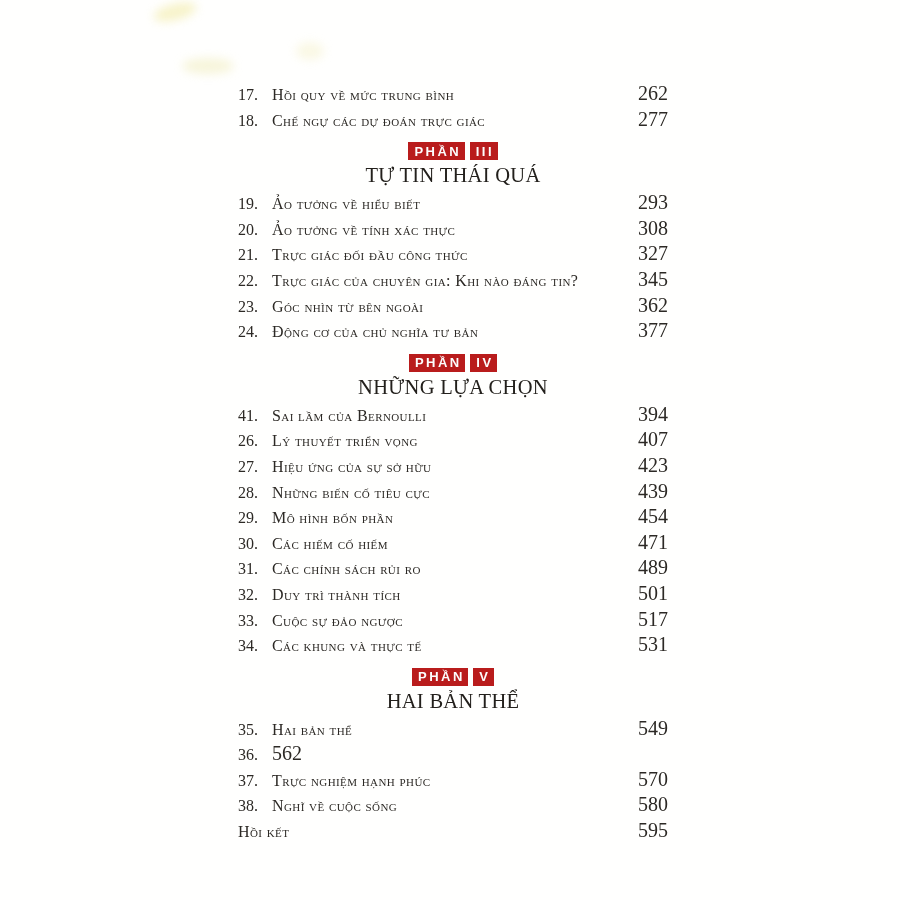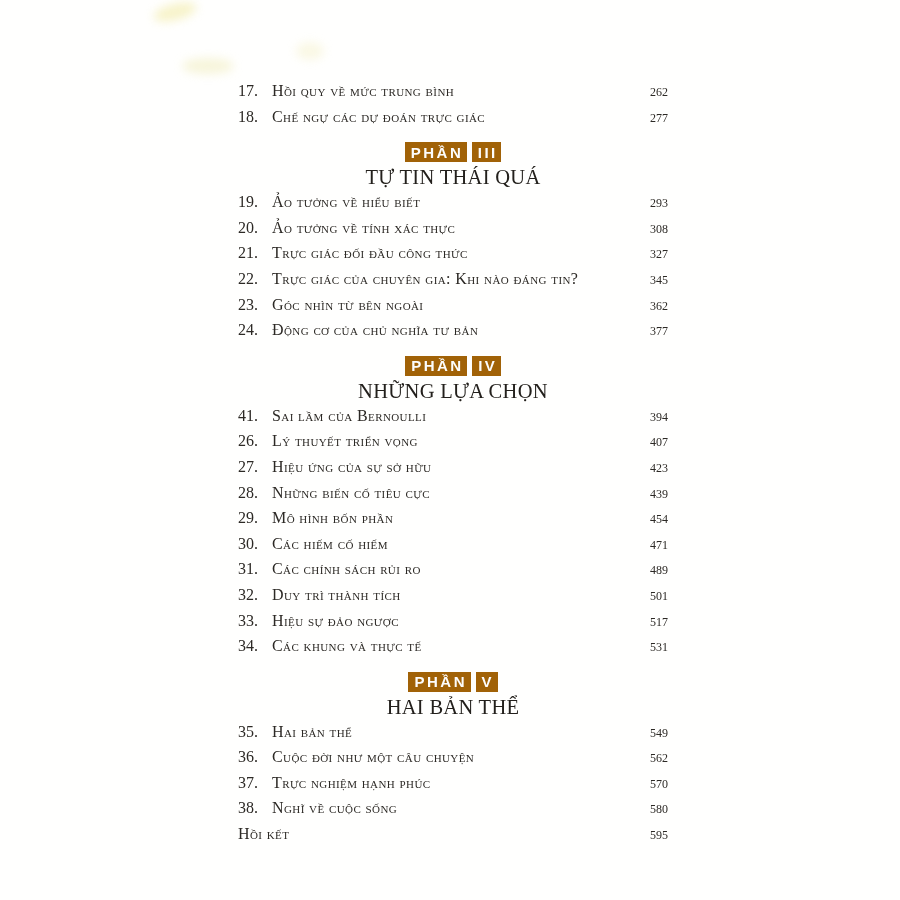--- a/index.html
+++ b/index.html
@@ -46,38 +46,38 @@
     font-size: 16px;
   }
   .title {
     flex: 1 1 auto;
     font-variant: small-caps;
     font-size: 16px;
     letter-spacing: 0.4px;
   }
   .pg {
     flex: 0 0 auto;
-    font-size: 12px;
+    font-size: 20px;
   }
   .section-head {
     text-align: center;
     margin: 9px 0 4px 0;
   }
   .badge-row {
     display: flex;
     justify-content: center;
     gap: 5px;
     margin-bottom: 4px;
   }
   .badge {
     display: inline-block;
-    background: #a16207;
+    background: #b91c1c;
     color: #fdfdfd;
     font-family: "Liberation Sans", "DejaVu Sans", sans-serif;
-    font-size: 15px;
+    font-size: 13px;
     font-weight: bold;
     letter-spacing: 2.5px;
     padding: 2.5px 3.5px 2.5px 6px;
     line-height: 1;
   }
   .section-title {
     font-size: 20.5px;
     letter-spacing: 0.3px;
     color: #23201c;
   }
@@ -184,21 +184,21 @@
     <span class="title">Các chính sách rủi ro</span>
     <span class="pg">489</span>
   </div>
       <div class="row">
     <span class="num">32.</span>
     <span class="title">Duy trì thành tích</span>
     <span class="pg">501</span>
   </div>
       <div class="row">
     <span class="num">33.</span>
-    <span class="title">Hiệu sự đảo ngược</span>
+    <span class="title">Cuộc sự đảo ngược</span>
     <span class="pg">517</span>
   </div>
       <div class="row">
     <span class="num">34.</span>
     <span class="title">Các khung và thực tế</span>
     <span class="pg">531</span>
   </div>
       <div class="section-head">
     <div class="badge-row">
       <span class="badge">PHẦN</span>
@@ -206,21 +206,20 @@
     </div>
     <div class="section-title">HAI BẢN THỂ</div>
   </div>
       <div class="row">
     <span class="num">35.</span>
     <span class="title">Hai bản thể</span>
     <span class="pg">549</span>
   </div>
       <div class="row">
     <span class="num">36.</span>
-    <span class="title">Cuộc đời như một câu chuyện</span>
     <span class="pg">562</span>
   </div>
       <div class="row">
     <span class="num">37.</span>
     <span class="title">Trực nghiệm hạnh phúc</span>
     <span class="pg">570</span>
   </div>
       <div class="row">
     <span class="num">38.</span>
     <span class="title">Nghĩ về cuộc sống</span>

